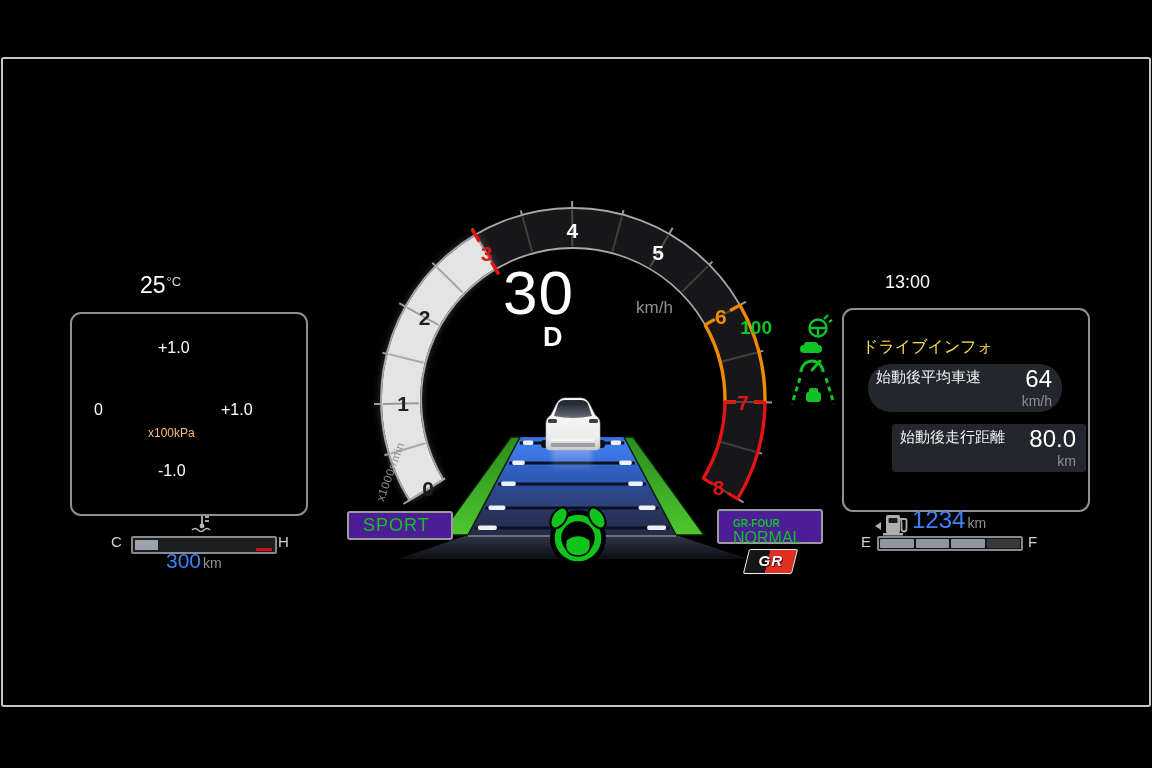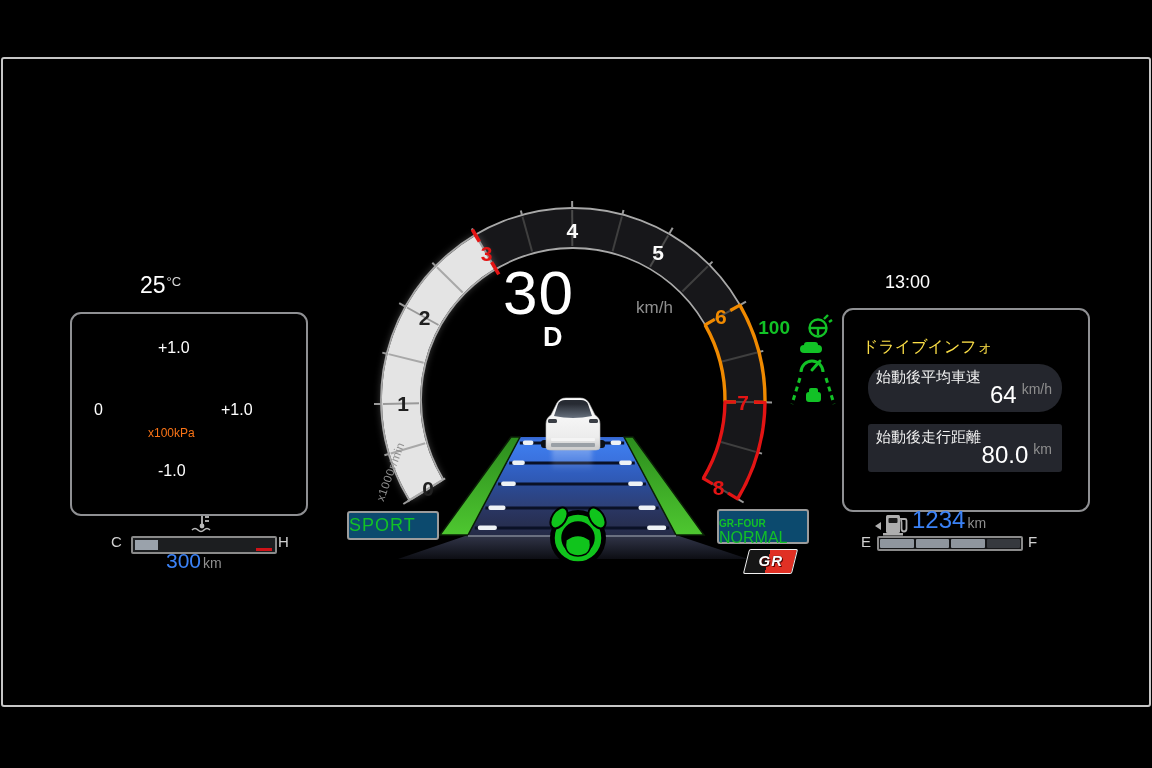--- a/index.html
+++ b/index.html
@@ -16,49 +16,49 @@
   
   #outside-temp{left:140px;top:272px;width:120px;font-size:23px;}
   #outside-temp .unit{font-size:13px;color:#d8d8d8;position:relative;top:-7px;margin-left:1px;}
   #clock{left:885px;top:272px;width:120px;font-size:18px;}
   
   .boost-lab{font-size:16px;color:#fff;width:60px;}
   #boost-top{left:158px;top:339px;}
   #boost-left{left:94px;top:401px;}
   #boost-right{left:221px;top:401px;}
   #boost-bottom{left:158px;top:462px;}
-  #boost-unit{left:148px;top:426px;width:80px;font-size:12px;color:#f97316;}
+  #boost-unit{left:148px;top:426px;width:80px;font-size:12px;color:#fdba74;}
   
   #speed-value{left:503px;top:262px;width:140px;font-size:62px;line-height:1;letter-spacing:1px;}
   #speed-unit{left:636px;top:298px;font-size:17px;color:#8f8f8f;}
   #gear{left:543px;top:322px;width:60px;font-size:27px;font-weight:bold;}
   
-  .badge-box{border:2px solid #9c9c9c;border-radius:3px;background:#0c4a6e;}
+  .badge-box{border:2px solid #9c9c9c;border-radius:3px;background:#4c1d95;padding-left:14px;}
   #sport-badge{left:347px;top:511px;width:88px;height:25px;line-height:25px;
                font-size:18px;letter-spacing:1px;}
   #awd-badge{left:717px;top:509px;width:88px;height:31px;line-height:1;}
   #awd-badge .sys{font-size:10px;font-weight:bold;margin-top:8px;}
   #awd-badge .mode{font-size:16px;margin-top:1px;}
   .green-txt{color:#12c226;}
   
   #gr-logo{left:746px;top:549px;width:47px;height:23px;transform:skewX(-14deg);
            background:linear-gradient(90deg,#161616 0 44%,#e03024 44% 100%);
            border:1.5px solid #f2f2f2;border-radius:2px;}
   #gr-logo span{display:block;transform:skewX(14deg);font-style:italic;font-weight:900;
            font-size:15px;line-height:21px;text-align:center;color:#fff;
            text-shadow:0 0 1px #000,1px 1px 0 #5a0000;letter-spacing:1px;}
   
-  #assist-speed{left:756px;top:317px;width:34px;font-size:19px;font-weight:bold;text-align:right;}
+  #assist-speed{left:738px;top:317px;width:34px;font-size:19px;font-weight:bold;text-align:right;}
   
   #info-title{left:862px;top:337px;width:204px;font-size:16px;color:#fde047;}
   .info-card{left:868px;width:194px;height:48px;background:#24262d;border-radius:3px;}
   #info-card-1{top:364px;border-radius:23px;}
-  #info-card-2{top:424px;}
+  #info-card-2{top:424px;margin-left:24px;}
   .info-card .lab{position:absolute;left:8px;top:4px;font-size:15px;color:#f2f2f2;}
-  .info-card .valrow{position:absolute;right:10px;bottom:3px;display:flex;align-items:flex-start;}
+  .info-card .valrow{position:absolute;right:10px;bottom:3px;display:flex;align-items:flex-end;flex-direction:column;}
   .info-card .val{font-size:24px;color:#fff;}
   .info-card .unit{font-size:14px;color:#8e8e8e;margin-left:5px;}
   
   .bar-letter{font-size:15px;color:#d0d0d0;}
   #coolant-c{left:111px;top:533px;}
   #coolant-h{left:278px;top:533px;}
   #coolant-bar{left:131px;top:536px;width:142px;height:14px;border:2px solid #8a8a8a;
                border-radius:2px;background:#1c1e20;}
   #coolant-fill{position:absolute;left:2px;top:2px;bottom:2px;background:#9aa2ab;}
   #coolant-red{position:absolute;right:3px;bottom:1px;width:16px;height:3px;background:#cf1318;}

